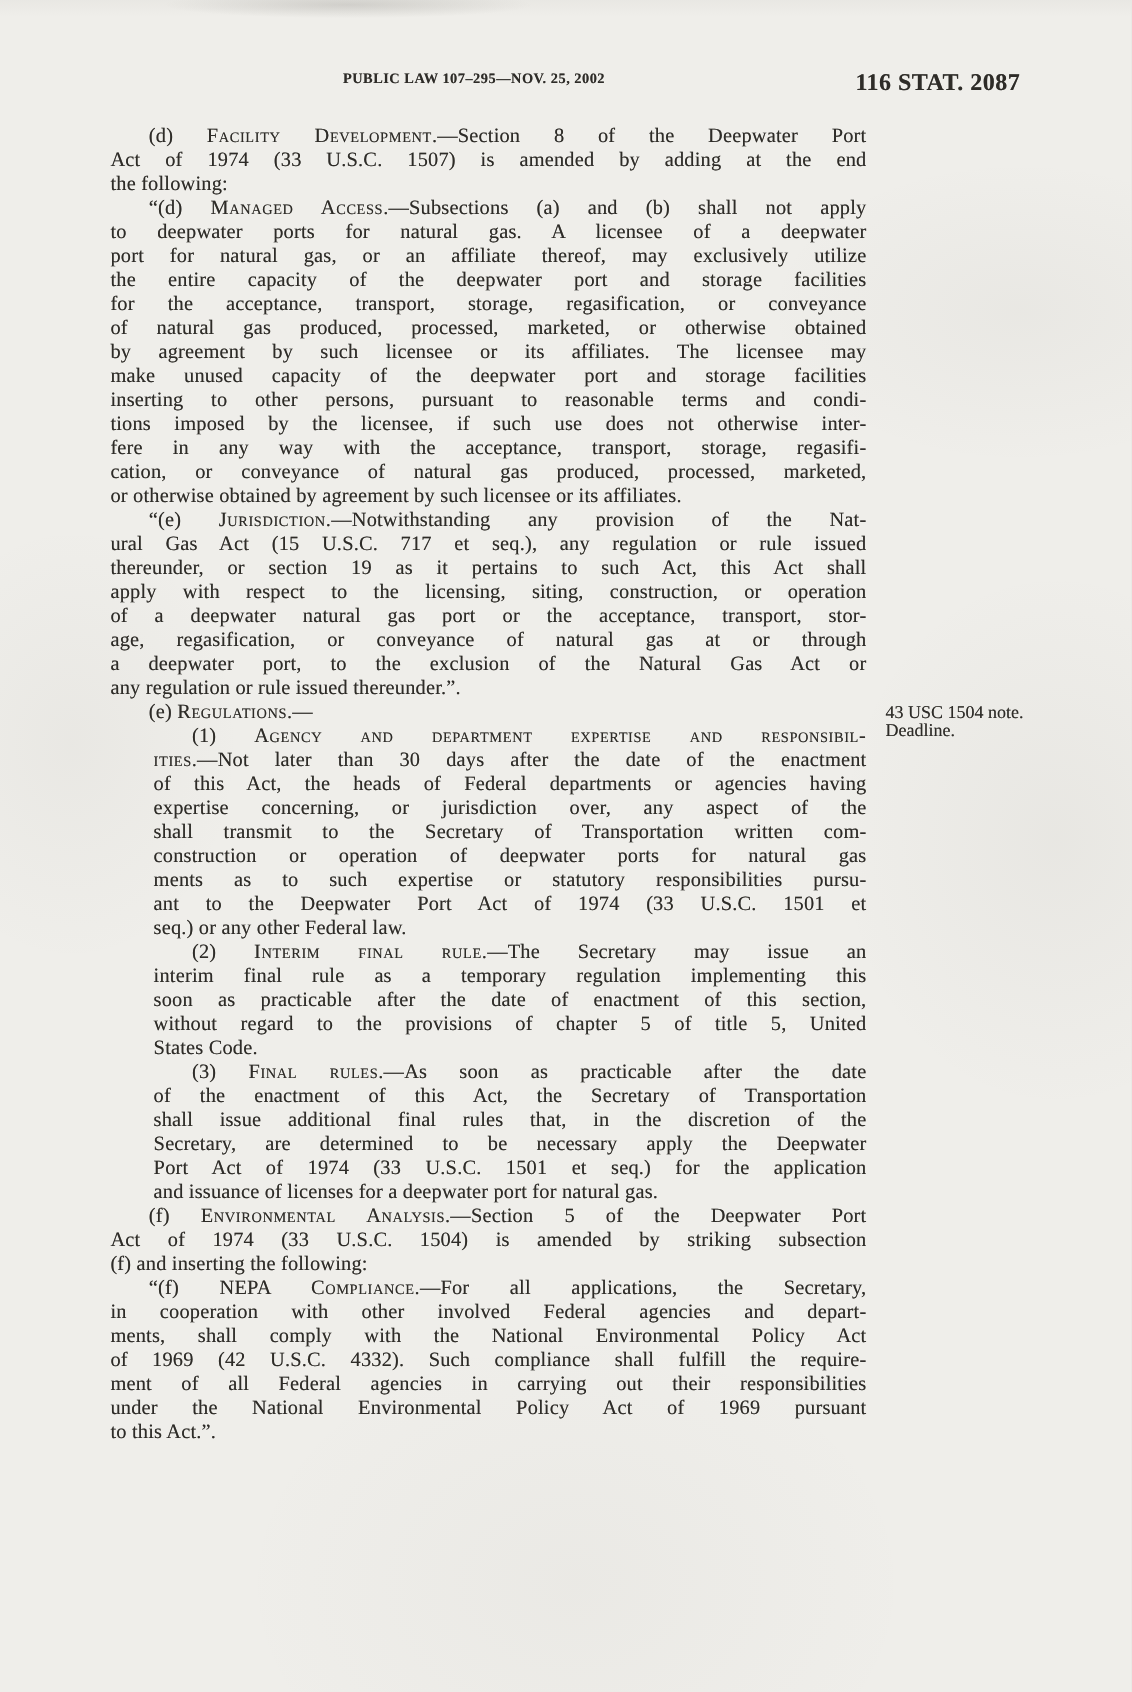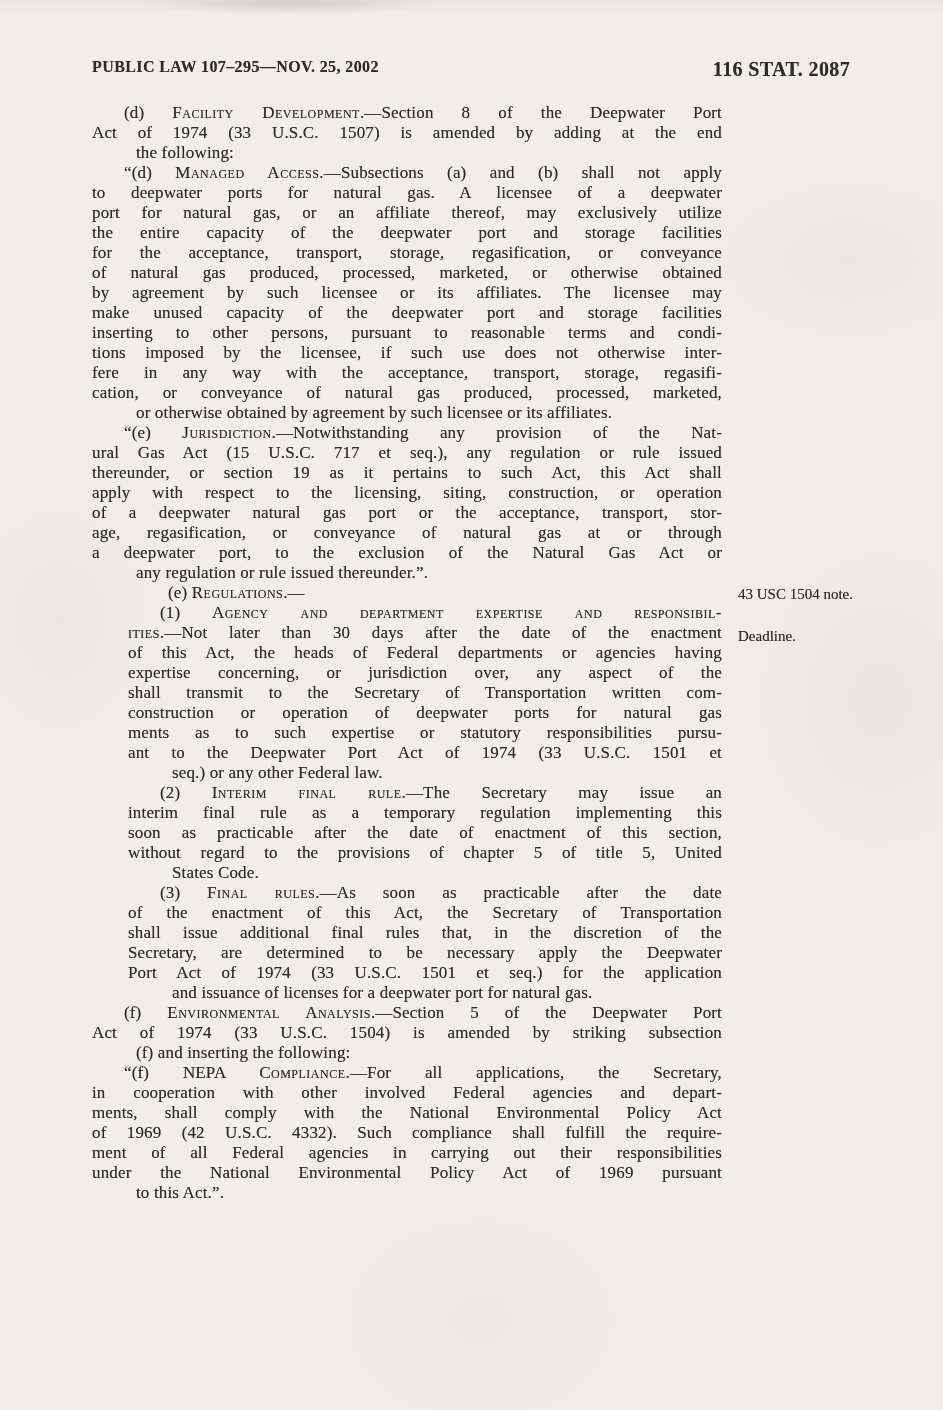--- a/index.html
+++ b/index.html
@@ -26,24 +26,25 @@
       radial-gradient(220px 16px at 290px 4px, rgba(90,88,82,0.18), rgba(90,88,82,0) 70%),
       radial-gradient(300px 180px at 850px 260px, rgba(120,115,105,0.05), rgba(120,115,105,0) 70%),
       radial-gradient(260px 320px at 880px 700px, rgba(120,115,105,0.06), rgba(120,115,105,0) 70%),
       radial-gradient(200px 260px at 60px 620px, rgba(120,115,105,0.05), rgba(120,115,105,0) 70%),
       radial-gradient(400px 300px at 480px 1320px, rgba(120,115,105,0.04), rgba(120,115,105,0) 70%),
       linear-gradient(180deg, rgba(110,105,98,0.05) 0px, rgba(110,105,98,0) 14px);
   }
 
   .header-law {
     position: absolute;
-    left: 92px;
+    left: 80px;
     top: 58px;
     width: 630px;
-    font-size: 16px;
+    text-align: center;
+    font-size: 12px;
     font-weight: 700;
     letter-spacing: 0.4px;
     white-space: nowrap;
   }
 
   .header-stat {
     position: absolute;
     top: 58px;
     left: 700px;
     width: 163px;
@@ -62,39 +63,39 @@
   }
 
   .ln {
     font-size: 17px;
     line-height: 20px;
     text-align: justify;
     text-align-last: justify;
     letter-spacing: 0.15px;
   }
   .ln.first { text-indent: 32px; }
-  .ln.last { text-align-last: left; margin-left: 44px; }
+  .ln.last { text-align-last: left; }
 
   .para.sub { margin-left: 36px; }
 
   .sc {
     font-variant: small-caps;
     letter-spacing: 0.5px;
   }
 
   .margin-note {
     position: absolute;
     left: 738px;
     width: 118px;
     font-size: 15px;
     line-height: 18px;
     text-align: left;
   }
   .note-usc { top: 585px; }
-  .note-deadline { top: 627px; font-family: Liberation Serif, serif; }
+  .note-deadline { top: 600px; font-family: Liberation Serif, serif; }
 </style>
 </head>
 <body>
 
 <div class="page">
   <div class="header-law">PUBLIC LAW 107–295—NOV. 25, 2002</div>
   <div class="header-stat">116 STAT. 2087</div>
 
   <div class="body-col" id="body-col">
       <div class="para subsection">

